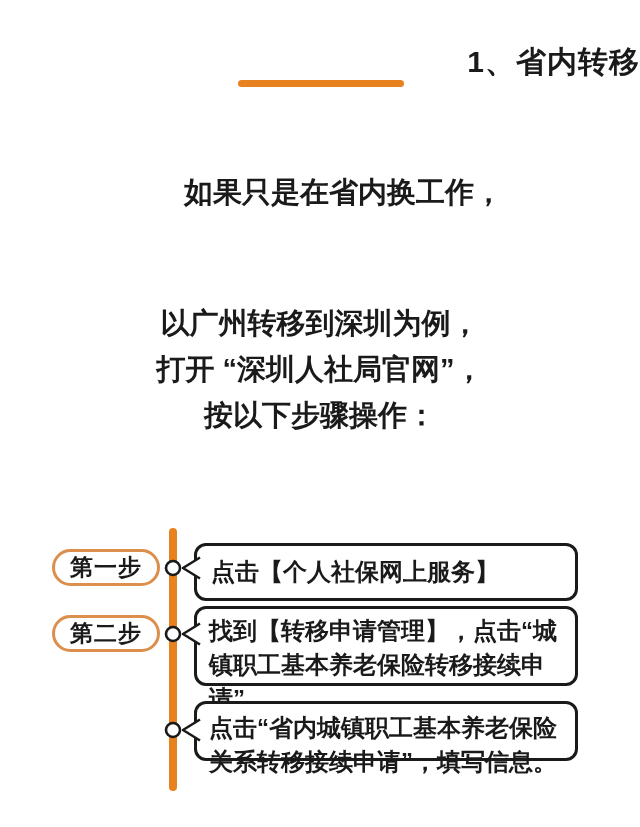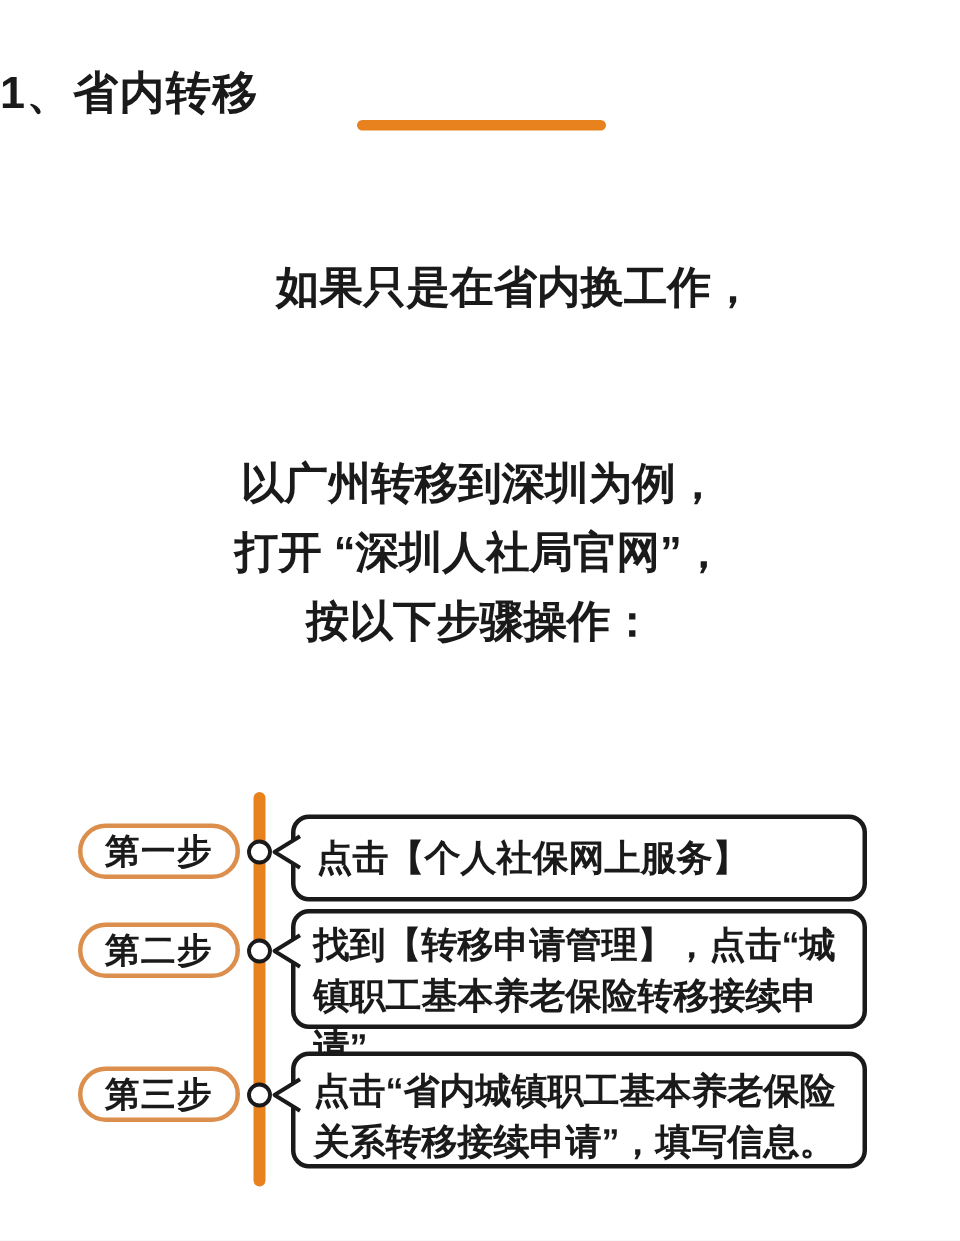--- a/index.html
+++ b/index.html
@@ -20,21 +20,21 @@
     color: var(--ink);
     overflow: hidden;
   }
 
   
   .title {
     position: absolute;
     top: 42px;
     left: 0;
     width: 100%;
-    text-align: left;
+    text-align: right;
     font-size: 30px;
     font-weight: 700;
     letter-spacing: 1px;
     color: var(--ink);
   }
   .title-underline {
     position: absolute;
     top: 80px;
     left: 238px;
     width: 166px;
@@ -117,21 +117,21 @@
     padding: 0 14px;
   }
   .bubble-2 {
     top: 606px;
     height: 80px;
     padding: 5px 12px;
     line-height: 34px;
   }
   .bubble-3 {
     top: 701px;
-    height: 78px;
+    height: 60px;
     padding: 7px 12px;
     line-height: 34px;
   }
 </style>
 </head>
 <body>
 
 <div class="page">
 
   <div class="title">1、省内转移</div>
@@ -164,23 +164,20 @@
     <span>第二步</span>
   </div>
   <svg class="connector connector-2" viewBox="0 0 46 30">
     <circle cx="19" cy="15" r="7" fill="#FFFFFF" stroke="#1A1A1A" stroke-width="2.6"></circle>
     <path d="M46,4.5 L29,15 L46,25.5" fill="#FFFFFF" stroke="#1A1A1A" stroke-width="2.6" stroke-linejoin="round"></path>
   </svg>
   <div class="bubble bubble-2">
     <span>找到【转移申请管理】，点击“城镇职工基本养老保险转移接续申请”。</span>
   </div>
 
-  <div class="badge badge-3">
-    <span>第三步</span>
-  </div>
   <svg class="connector connector-3" viewBox="0 0 46 30">
     <circle cx="19" cy="15" r="7" fill="#FFFFFF" stroke="#1A1A1A" stroke-width="2.6"></circle>
     <path d="M46,4.5 L29,15 L46,25.5" fill="#FFFFFF" stroke="#1A1A1A" stroke-width="2.6" stroke-linejoin="round"></path>
   </svg>
   <div class="bubble bubble-3">
     <span>点击“省内城镇职工基本养老保险关系转移接续申请”，填写信息。</span>
   </div>
 
 </div>
 

